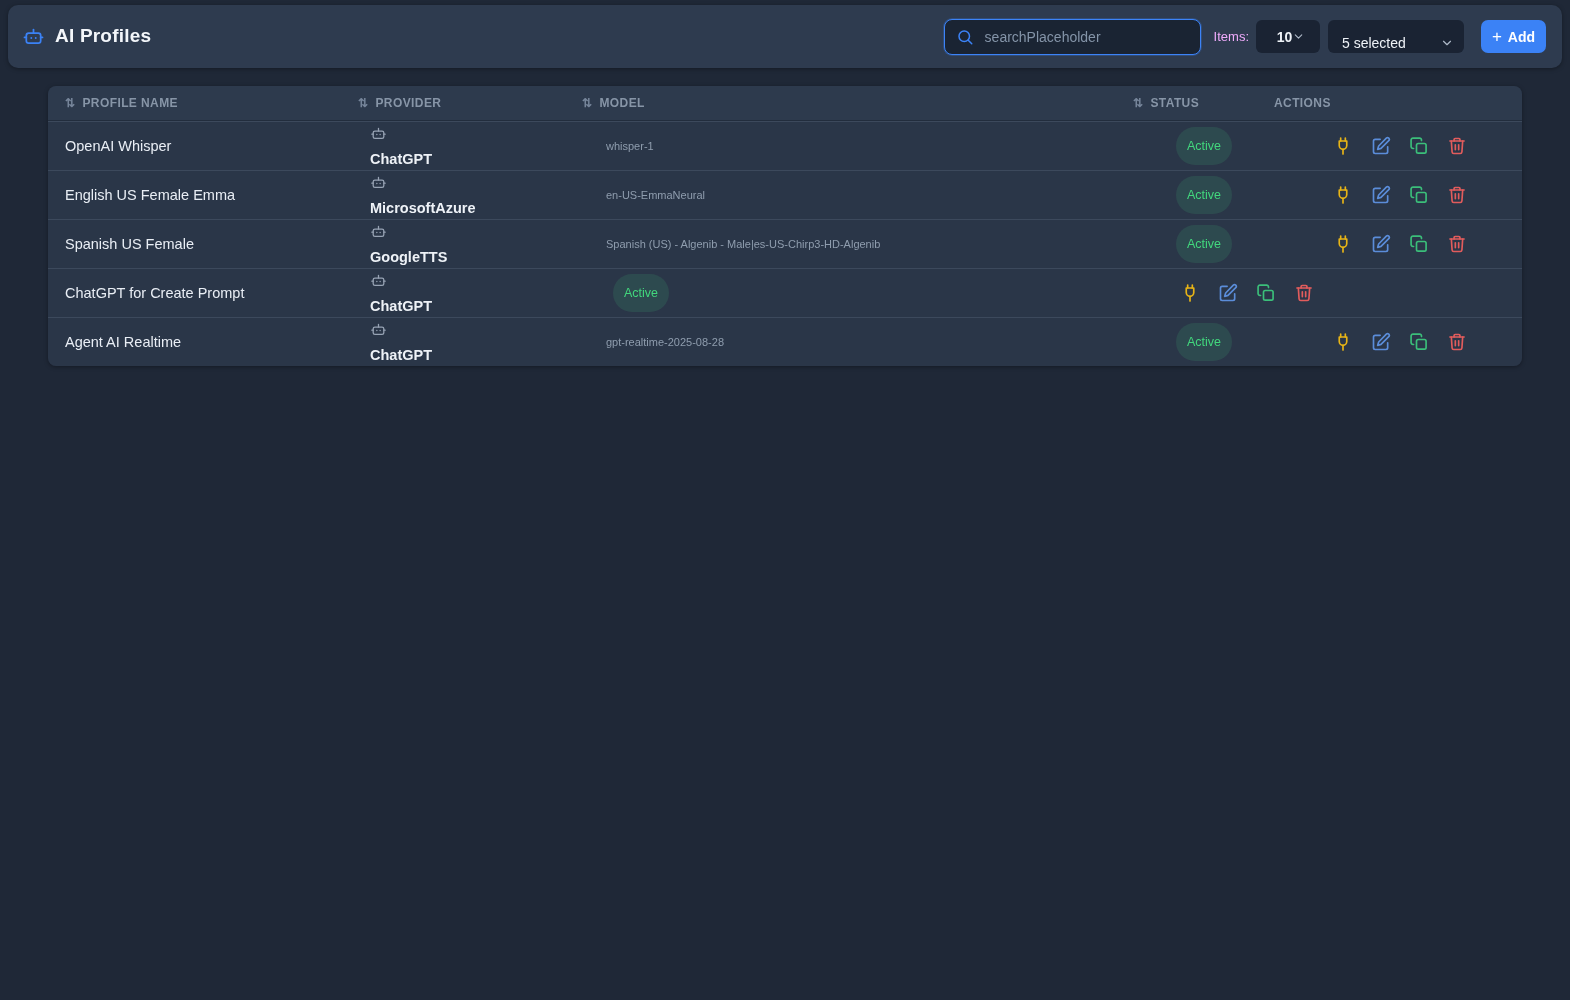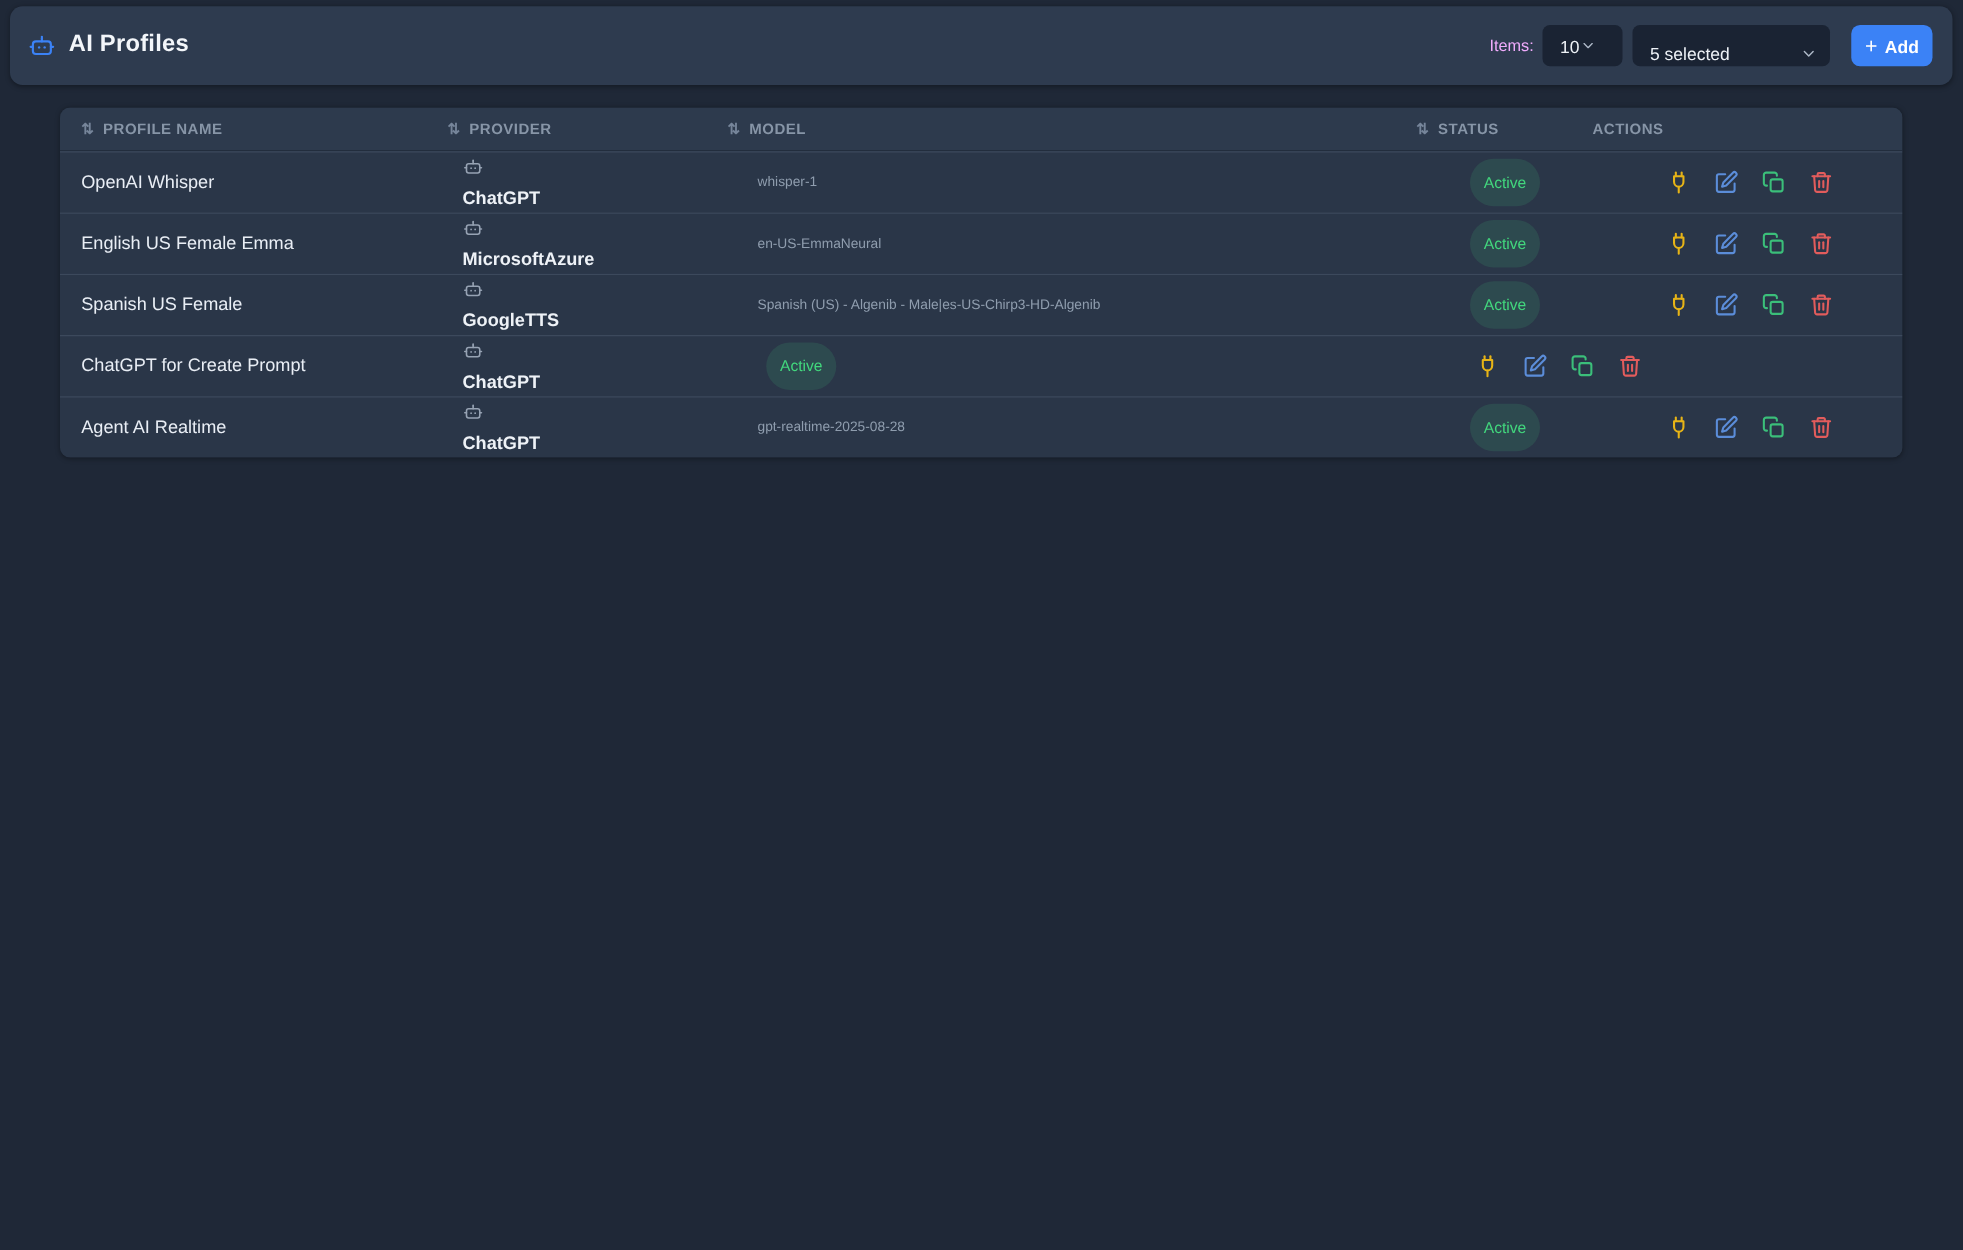--- a/index.html
+++ b/index.html
@@ -46,22 +46,22 @@
 
   .items-label { margin-left: 13px; font-size: 13px; color: #f0abfc; }
   .select-box {
     margin-left: 7px;
     height: 33px; background: #1a2333;
     border-radius: 6px;
     display: flex; align-items: center;
     color: #eef2f7; font-size: 14px;
     cursor: pointer;
   }
-  .select-items { width: 64px; padding: 0 8px 0 14px; justify-content: flex-start; font-weight: normal; }
-  .select-multi { width: 158px; margin-left: 8px; padding: 12px 10px 0 14px; justify-content: space-between; }
+  .select-items { width: 64px; padding: 0 8px 0 14px; justify-content: center; font-weight: bold; }
+  .select-multi { width: 136px; margin-left: 8px; padding: 12px 10px 0 14px; justify-content: space-between; }
   .chev { color: #aeb9c8; }
 
   .add-btn {
     margin-left: 17px;
     width: 65px; height: 33px;
     background: #3b82f6; color: #ffffff;
     border: none; border-radius: 7px;
     font-size: 14px; font-weight: bold;
     display: flex; align-items: center; justify-content: center; gap: 6px;
     cursor: pointer; font-family: "Liberation Sans", sans-serif;
@@ -184,20 +184,28 @@
   <div class="title-wrap">
     <span class="robot-blue">
       <svg width="23" height="23">
           <use href="#i-robot"></use>
         </svg>
     </span>
     <h1 class="page-title">AI Profiles</h1>
   </div>
 
   <div class="top-controls">
+    <div class="searchbox">
+      <span class="s-icon">
+        <svg width="18" height="18">
+            <use href="#i-search"></use>
+          </svg>
+      </span>
+      <input type="text" placeholder="searchPlaceholder" style="">
+    </div>
 
     <span class="items-label">Items:</span>
 
     <div class="select-box select-items">
       <span>10</span>
       <span class="chev">
         <svg width="13" height="13">
             <use href="#i-chevron"></use>
           </svg>
       </span>

